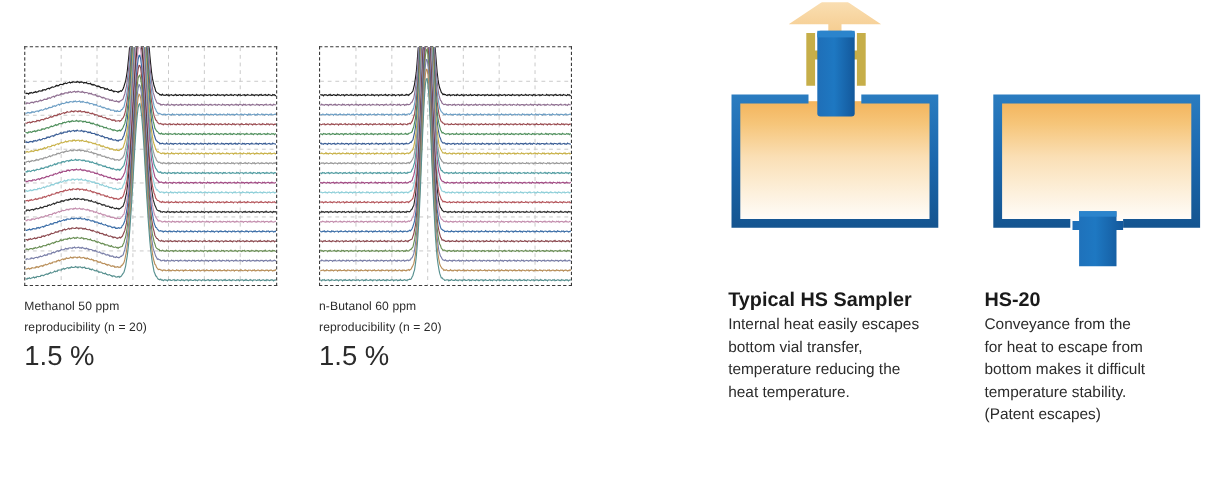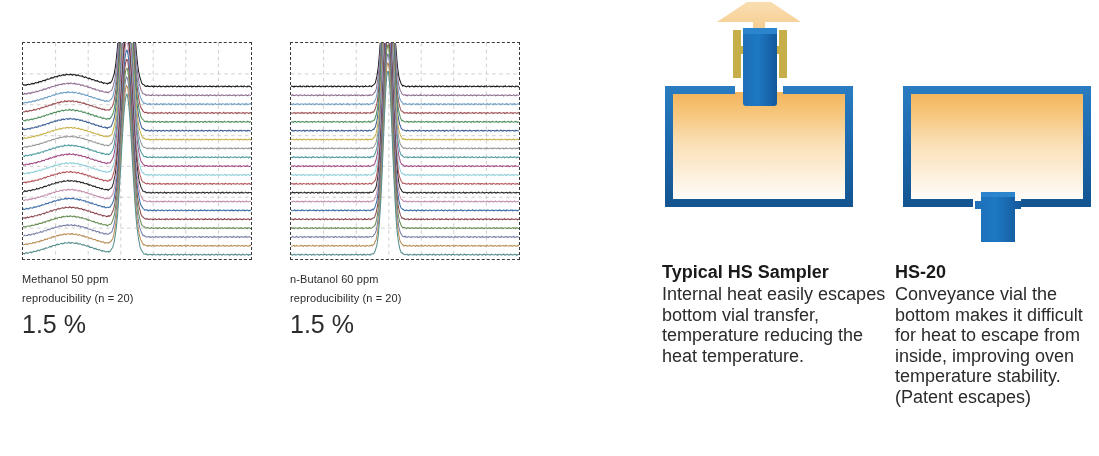--- a/index.html
+++ b/index.html
@@ -70,21 +70,21 @@
 
   .block-heading {
     font-size: 18px;
     font-weight: bold;
     line-height: 21px;
     color: #1a1a1a;
     margin-bottom: 1px;
     white-space: nowrap;
   }
   .block-body {
-    font-size: 18px;
+    font-size: 14px;
     line-height: 20.5px;
     color: #2b2b2b;
   }
   .block-body div { white-space: nowrap; }
 </style>
 </head>
 <body>
 
 <div class="chroma-panel" id="chroma-panel-1">
   <div class="chart-frame">
@@ -270,20 +270,19 @@
     <div>Internal heat easily escapes</div>
     <div>bottom vial transfer,</div>
     <div>temperature reducing the</div>
     <div>heat temperature.</div>
   </div>
 </div>
 
 <div class="text-block" id="text-block-right">
   <div class="block-heading">HS-20</div>
   <div class="block-body">
-    <div>Conveyance vial the</div>
+    <div>Conveyance from the</div>
+    <div>for heat to escape from</div>
     <div>bottom makes it difficult</div>
-    <div>for heat to escape from</div>
-    <div>inside, improving oven</div>
     <div>temperature stability.</div>
     <div>(Patent escapes)</div>
   </div>
 </div>
 
 </body></html>

